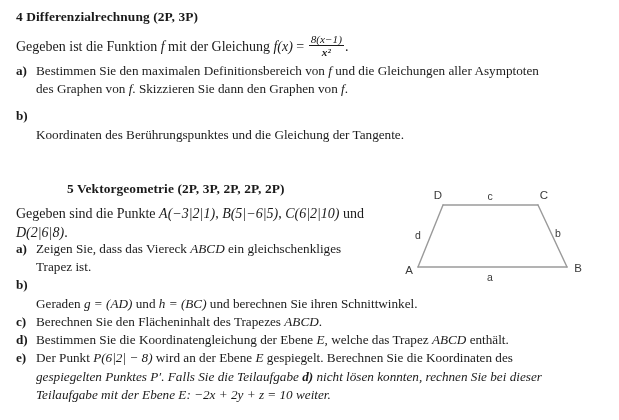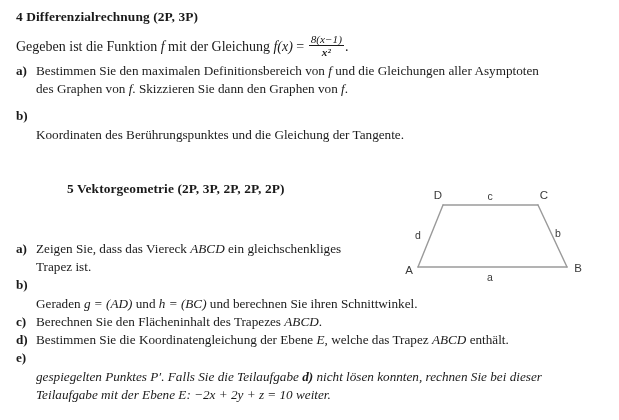--- a/index.html
+++ b/index.html
@@ -135,20 +135,24 @@
       <span class="task-body">
         <br>
         <span>Koordinaten des Berührungspunktes und die Gleichung der Tangente.</span>
       </span>
     </div>
 
   </div>
 
   <div id="sec5-title" class="section-title">5 Vektorgeometrie (2P, 3P, 2P, 2P, 2P)</div>
 
+  <div id="sec5-intro" class="para">
+    <div>Gegeben sind die Punkte <i class="mv">A(−3|2|1)</i>, <i class="mv">B(5|−6|5)</i>, <i class="mv">C(6|2|10)</i> und</div>
+    <div><i class="mv">D(2|6|8)</i>.</div>
+  </div>
 
   <div id="sec5-tasks" class="tasks">
 
     <div class="task task-tight">
       <span class="task-marker">a)</span>
       <span class="task-body">
         <span>Zeigen Sie, dass das Viereck <i class="mv">ABCD</i> ein gleichschenkliges</span><br>
         <span>Trapez ist.</span>
       </span>
     </div>
@@ -171,21 +175,21 @@
     <div class="task task-tight">
       <span class="task-marker">d)</span>
       <span class="task-body">
         <span>Bestimmen Sie die Koordinatengleichung der Ebene <i class="mv">E</i>, welche das Trapez <i class="mv">ABCD</i> enthält.</span>
       </span>
     </div>
 
     <div class="task task-tight">
       <span class="task-marker">e)</span>
       <span class="task-body">
-        <br>
+        <span>Der Punkt <i class="mv">P(6|2| − 8)</i> wird an der Ebene <i class="mv">E</i> gespiegelt. Berechnen Sie die Koordinaten des</span><br>
         <span class="it">gespiegelten Punktes <i class="mv">P′</i>. Falls Sie die Teilaufgabe <b>d)</b> nicht lösen konnten, rechnen Sie bei dieser</span><br>
         <span class="it">Teilaufgabe mit der Ebene <i class="mv">E: <i class="mv">−2x + 2y + z = 10</i></i> weiter.</span>
       </span>
     </div>
 
   </div>
 
   <div id="trapez">
     <svg width="204" height="100" viewBox="0 0 204 100" xmlns="http://www.w3.org/2000/svg">
 

